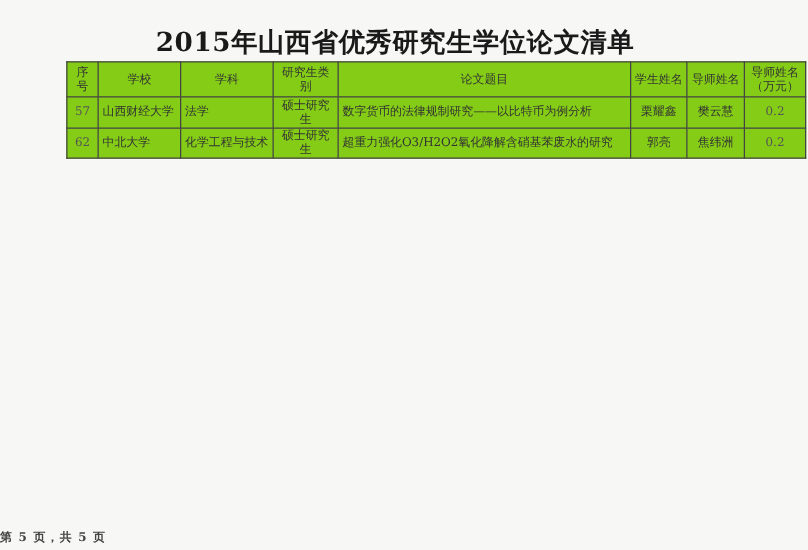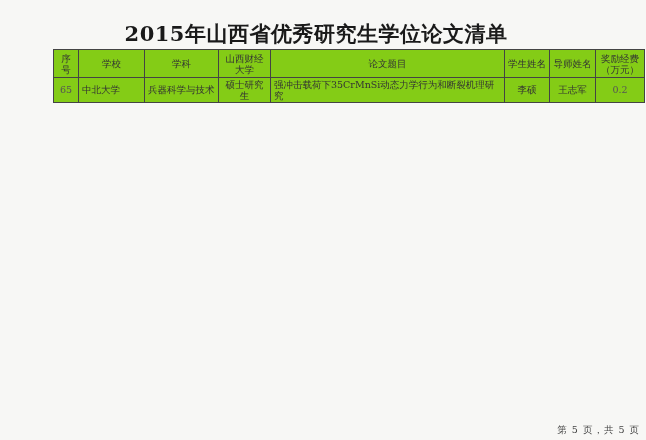--- a/index.html
+++ b/index.html
@@ -18,22 +18,22 @@
   td, th {
     border: 1px solid #444; font-size: 9.5px; padding: 0 3px; overflow: hidden;
     font-weight: normal; color: #333; line-height: 11px;
   }
   th { height: 27px; text-align: center; }
   td { height: 23.5px; }
   .c { text-align: center; }
   .l { text-align: left; }
   .num { color: #555; font-size: 9.5px; }
   .footer {
-    position: absolute; left: 0; width: 640px; top: 424px; text-align: right;
-    font-size: 9.5px; color: #444; letter-spacing: 1px;
+    position: absolute; left: 0; width: 640px; top: 424px; text-align: left;
+    font-size: 9.5px; color: #444; letter-spacing: 1px; font-weight: bold;
   }
 </style>
 </head>
 <body>
 
 <div class="title">2015年山西省优秀研究生学位论文清单</div>
 
 <table>
   <colgroup>
     <col style="width:25px">
@@ -43,34 +43,44 @@
     <col style="width:234px">
       <col style="width:45px">
       <col style="width:46px">
       <col style="width:49px">
   </colgroup>
   <thead>
     <tr>
       <th>序号</th>
       <th>学校</th>
       <th>学科</th>
-      <th>山西财经大学</th>
+      <th>研究生类别</th>
       <th>论文题目</th>
       <th>学生姓名</th>
       <th>导师姓名</th>
-      <th>奖励经费（万元）</th>
+      <th>导师姓名（万元）</th>
     </tr>
   </thead>
   <tbody id="tbody">
       <tr>
-        <td class="c num">65</td>
+        <td class="c num">57</td>
+        <td class="l">山西财经大学</td>
+        <td class="l">法学</td>
+        <td class="c">硕士研究生</td>
+        <td class="l">数字货币的法律规制研究——以比特币为例分析</td>
+        <td class="c">栗耀鑫</td>
+        <td class="c">樊云慧</td>
+        <td class="c num">0.2</td>
+      </tr>
+      <tr>
+        <td class="c num">62</td>
         <td class="l">中北大学</td>
-        <td class="l">兵器科学与技术</td>
+        <td class="l">化学工程与技术</td>
         <td class="c">硕士研究生</td>
-        <td class="l">强冲击载荷下35CrMnSi动态力学行为和断裂机理研究</td>
-        <td class="c">李硕</td>
-        <td class="c">王志军</td>
+        <td class="l">超重力强化O3/H2O2氧化降解含硝基苯废水的研究</td>
+        <td class="c">郭亮</td>
+        <td class="c">焦纬洲</td>
         <td class="c num">0.2</td>
       </tr>
     </tbody>
 </table>
 
 <div class="footer">第 5 页，共 5 页</div>
 
 </body></html>

